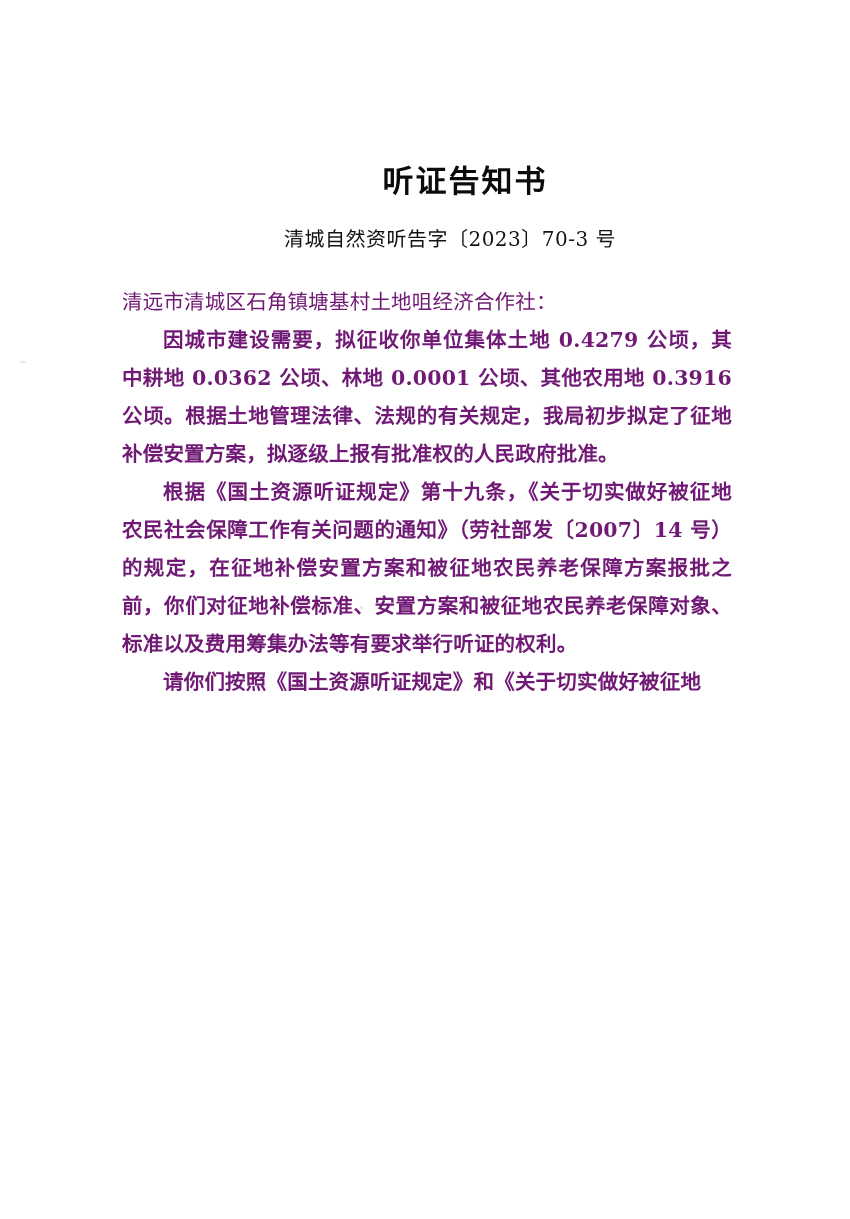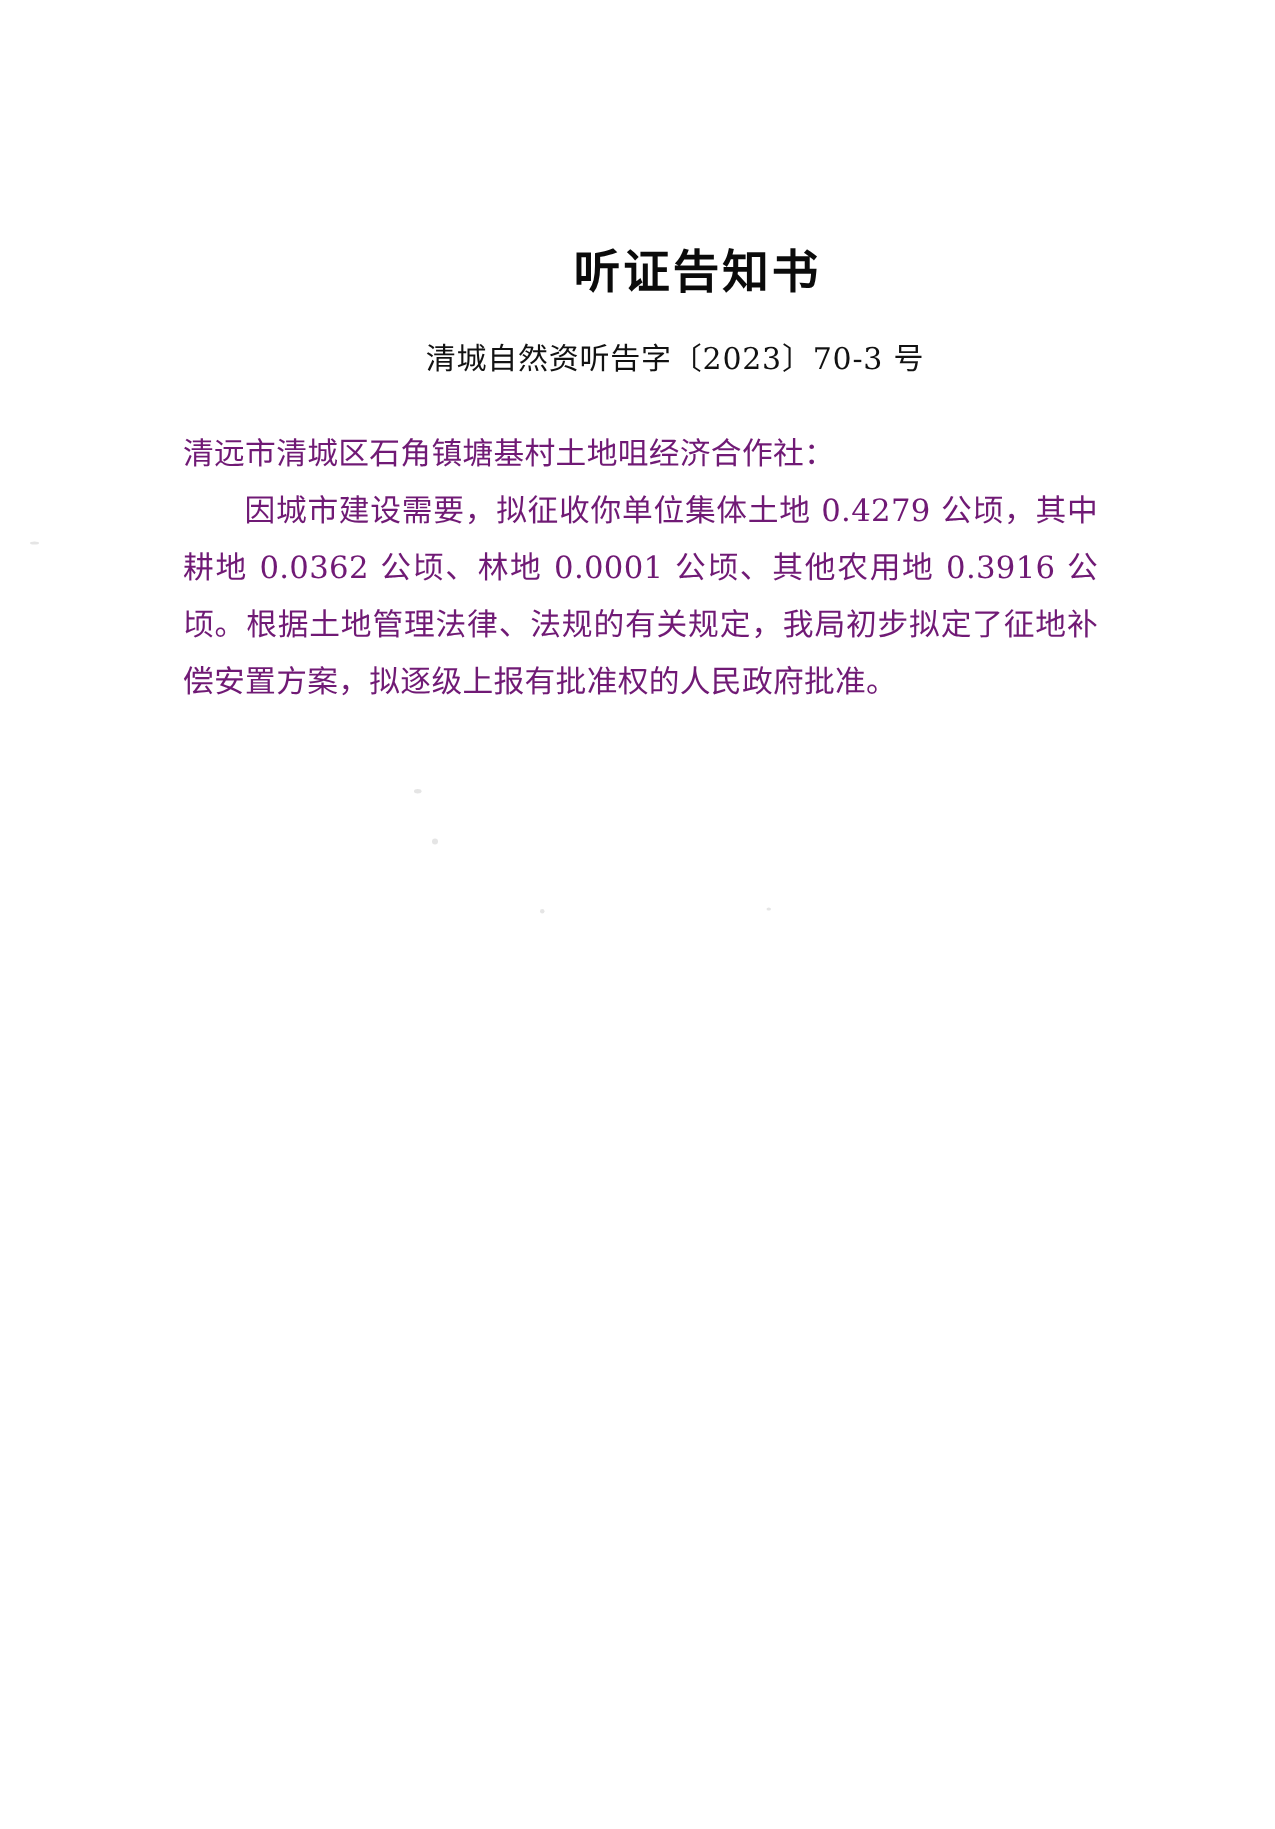--- a/index.html
+++ b/index.html
@@ -67,20 +67,21 @@
     margin: 0;
     color: #701a75;
   }
 
   .para.addressee {
     text-indent: 0;
   }
 
   .para.indent {
     text-indent: 2em;
+    font-weight: bold;
   }
 
   .para + .para {
     margin-top: 0;
   }
 
   
   .speck {
     position: absolute;
     background: #cfcfcf;
@@ -108,17 +109,19 @@
 
   <div class="doc-number">清城自然资听告字〔2023〕70-3 号</div>
 
   <div class="body-block">
 
     <p class="para addressee">清远市清城区石角镇塘基村土地咀经济合作社：</p>
 
     <p class="para indent">因城市建设需要，拟征收你单位集体土地 0.4279 公顷，其中耕地 0.0362 公顷、林地 0.0001 公顷、其他农用地 0.3916 公顷。根据土地管理法律、法规的有关规定，我局初步拟定了征地补偿安置方案，拟逐级上报有批准权的人民政府批准。</p>
 
 
+    <p class="para indent">根据《国土资源听证规定》第十九条，《关于切实做好被征地农民社会保障工作有关问题的通知》（劳社部发〔2007〕14 号）的规定，在征地补偿安置方案和被征地农民养老保障方案报批之前，你们对征地补偿标准、安置方案和被征地农民养老保障对象、标准以及费用筹集办法等有要求举行听证的权利。</p>
 
+    <p class="para indent">请你们按照《国土资源听证规定》和《关于切实做好被征地</p>
 
   </div>
 
 </div>
 
 </body></html>

